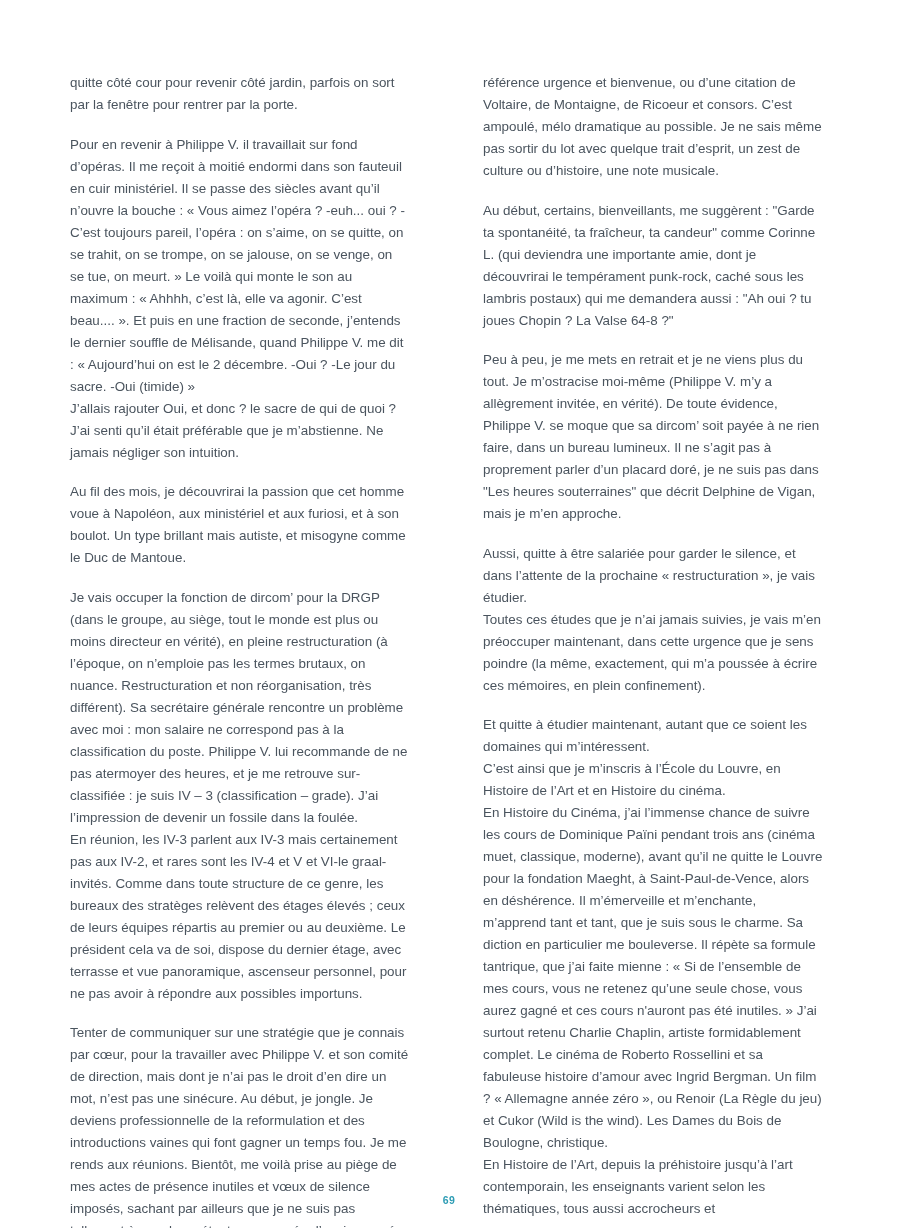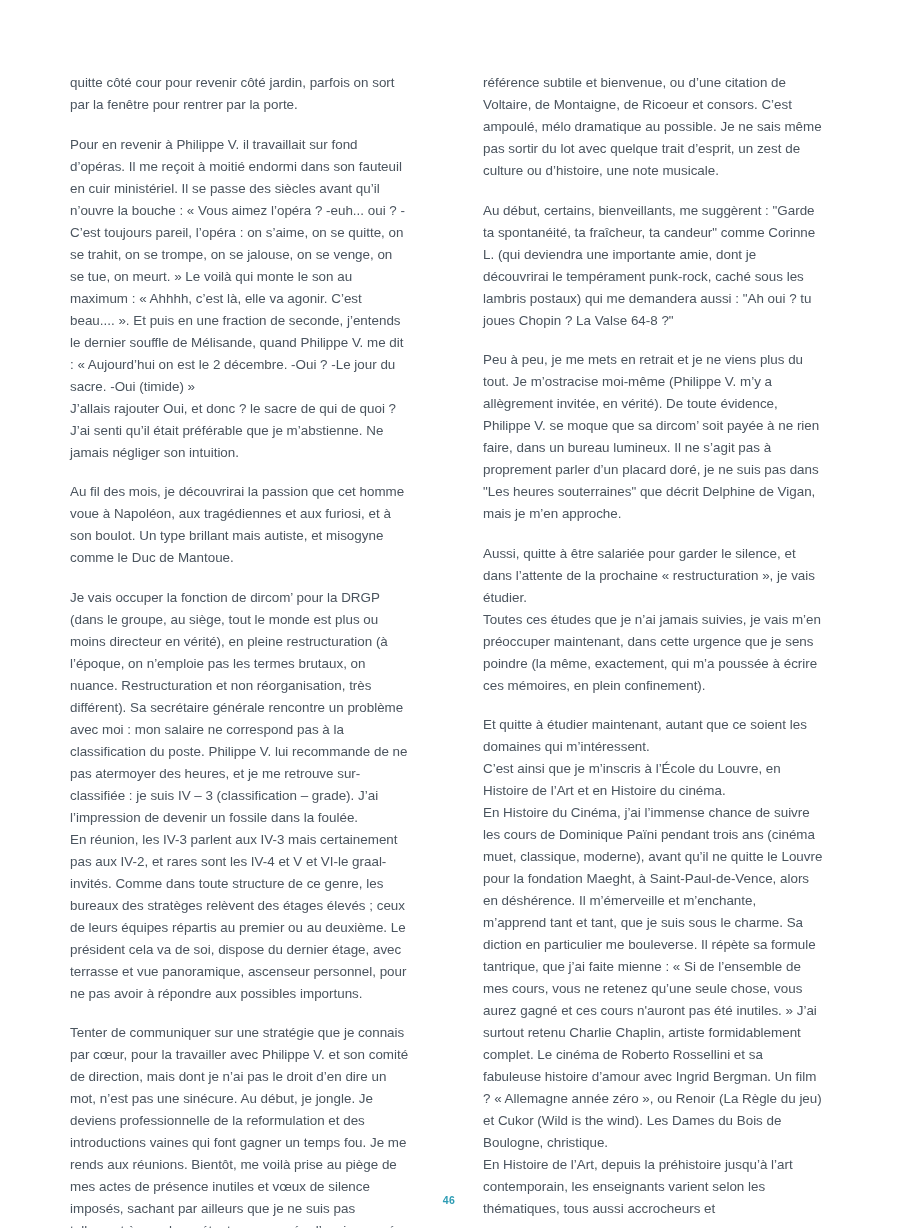--- a/index.html
+++ b/index.html
@@ -45,31 +45,31 @@
 </style>
 </head>
 <body>
 
 <div class="page">
   <div class="columns">
     <div class="col">
       <p>quitte côté cour pour revenir côté jardin, parfois on sort par la fenêtre pour rentrer par la porte.</p>
       <p>Pour en revenir à Philippe V. il travaillait sur fond d’opéras. Il me reçoit à moitié endormi dans son fauteuil en cuir ministériel. Il se passe des siècles avant qu’il n’ouvre la bouche : « Vous aimez l’opéra ? -euh... oui ? -C’est toujours pareil, l’opéra : on s’aime, on se quitte, on se trahit, on se trompe, on se jalouse, on se venge, on se tue, on meurt. » Le voilà qui monte le son au maximum : « Ahhhh, c’est là, elle va agonir. C’est beau.... ». Et puis en une fraction de seconde, j’entends le dernier souffle de Mélisande, quand Philippe V. me dit : « Aujourd’hui on est le 2 décembre. -Oui ? -Le jour du sacre. -Oui (timide) »
 J’allais rajouter Oui, et donc ? le sacre de qui de quoi ? J’ai senti qu’il était préférable que je m’abstienne. Ne jamais négliger son intuition.</p>
-      <p>Au fil des mois, je découvrirai la passion que cet homme voue à Napoléon, aux tragédiennes et aux furiosi, et à son boulot. Un type brillant mais autiste, et misogyne comme le Duc de Mantoue.</p>
+      <p>Au fil des mois, je découvrirai la passion que cet homme voue à Napoléon, aux ministériel et aux furiosi, et à son boulot. Un type brillant mais autiste, et misogyne comme le Duc de Mantoue.</p>
       <p>Je vais occuper la fonction de dircom’ pour la DRGP (dans le groupe, au siège, tout le monde est plus ou moins directeur en vérité), en pleine restructuration (à l’époque, on n’emploie pas les termes brutaux, on nuance. Restructuration et non réorganisation, très différent). Sa secrétaire générale rencontre un problème avec moi : mon salaire ne correspond pas à la classification du poste. Philippe V. lui recommande de ne pas atermoyer des heures, et je me retrouve sur-classifiée : je suis IV – 3 (classification – grade). J’ai l’impression de devenir un fossile dans la foulée.
 En réunion, les IV-3 parlent aux IV-3 mais certainement pas aux IV-2, et rares sont les IV-4 et V et VI-le graal- invités. Comme dans toute structure de ce genre, les bureaux des stratèges relèvent des étages élevés ; ceux de leurs équipes répartis au premier ou au deuxième. Le président cela va de soi, dispose du dernier étage, avec terrasse et vue panoramique, ascenseur personnel, pour ne pas avoir à répondre aux possibles importuns.</p>
       <p>Tenter de communiquer sur une stratégie que je connais par cœur, pour la travailler avec Philippe V. et son comité de direction, mais dont je n’ai pas le droit d’en dire un mot, n’est pas une sinécure. Au début, je jongle. Je deviens professionnelle de la reformulation et des introductions vaines qui font gagner un temps fou. Je me rends aux réunions. Bientôt, me voilà prise au piège de mes actes de présence inutiles et vœux de silence imposés, sachant par ailleurs que je ne suis pas tellement à ma place, étant soupçonnée d’avoir usurpé un potentiel IV-3, attendu que, par ailleurs, dans ces réunions, on parle beaucoup culture, que chaque phrase émise est ponctuée d’une</p>
     </div>
     <div class="col">
-      <p>référence subtile et bienvenue, ou d’une citation de Voltaire, de Montaigne, de Ricoeur et consors. C’est ampoulé, mélo dramatique au possible. Je ne sais même pas sortir du lot avec quelque trait d’esprit, un zest de culture ou d’histoire, une note musicale.</p>
+      <p>référence urgence et bienvenue, ou d’une citation de Voltaire, de Montaigne, de Ricoeur et consors. C’est ampoulé, mélo dramatique au possible. Je ne sais même pas sortir du lot avec quelque trait d’esprit, un zest de culture ou d’histoire, une note musicale.</p>
       <p>Au début, certains, bienveillants, me suggèrent : "Garde ta spontanéité, ta fraîcheur, ta candeur" comme Corinne L. (qui deviendra une importante amie, dont je découvrirai le tempérament punk-rock, caché sous les lambris postaux) qui me demandera aussi : "Ah oui ? tu joues Chopin ? La Valse 64-8 ?"</p>
       <p>Peu à peu, je me mets en retrait et je ne viens plus du tout. Je m’ostracise moi-même (Philippe V. m’y a allègrement invitée, en vérité). De toute évidence, Philippe V. se moque que sa dircom’ soit payée à ne rien faire, dans un bureau lumineux. Il ne s’agit pas à proprement parler d’un placard doré, je ne suis pas dans "Les heures souterraines" que décrit Delphine de Vigan, mais je m’en approche.</p>
       <p>Aussi, quitte à être salariée pour garder le silence, et dans l’attente de la prochaine « restructuration », je vais étudier.
 Toutes ces études que je n’ai jamais suivies, je vais m’en préoccuper maintenant, dans cette urgence que je sens poindre (la même, exactement, qui m’a poussée à écrire ces mémoires, en plein confinement).</p>
       <p>Et quitte à étudier maintenant, autant que ce soient les domaines qui m’intéressent.
 C’est ainsi que je m’inscris à l’École du Louvre, en Histoire de l’Art et en Histoire du cinéma.
 En Histoire du Cinéma, j’ai l’immense chance de suivre les cours de Dominique Païni pendant trois ans (cinéma muet, classique, moderne), avant qu’il ne quitte le Louvre pour la fondation Maeght, à Saint-Paul-de-Vence, alors en déshérence. Il m’émerveille et m’enchante, m’apprend tant et tant, que je suis sous le charme. Sa diction en particulier me bouleverse. Il répète sa formule tantrique, que j’ai faite mienne : « Si de l’ensemble de mes cours, vous ne retenez qu’une seule chose, vous aurez gagné et ces cours n'auront pas été inutiles. » J’ai surtout retenu Charlie Chaplin, artiste formidablement complet. Le cinéma de Roberto Rossellini et sa fabuleuse histoire d’amour avec Ingrid Bergman. Un film ? « Allemagne année zéro », ou Renoir (La Règle du jeu) et Cukor (Wild is the wind). Les Dames du Bois de Boulogne, christique.
 En Histoire de l’Art, depuis la préhistoire jusqu’à l’art contemporain, les enseignants varient selon les thématiques, tous aussi accrocheurs et</p>
     </div>
   </div>
-  <div class="page-number">46</div>
+  <div class="page-number">69</div>
 </div>
 
 </body></html>

